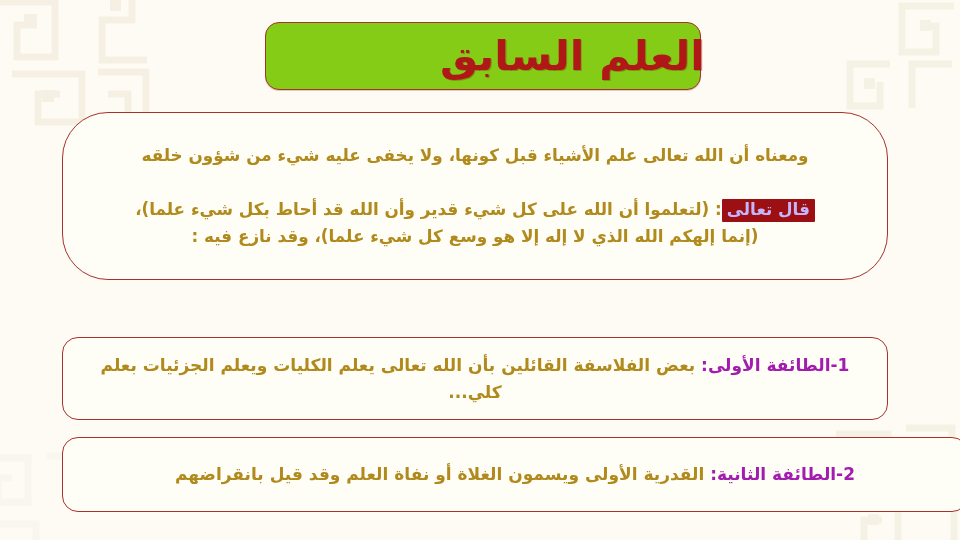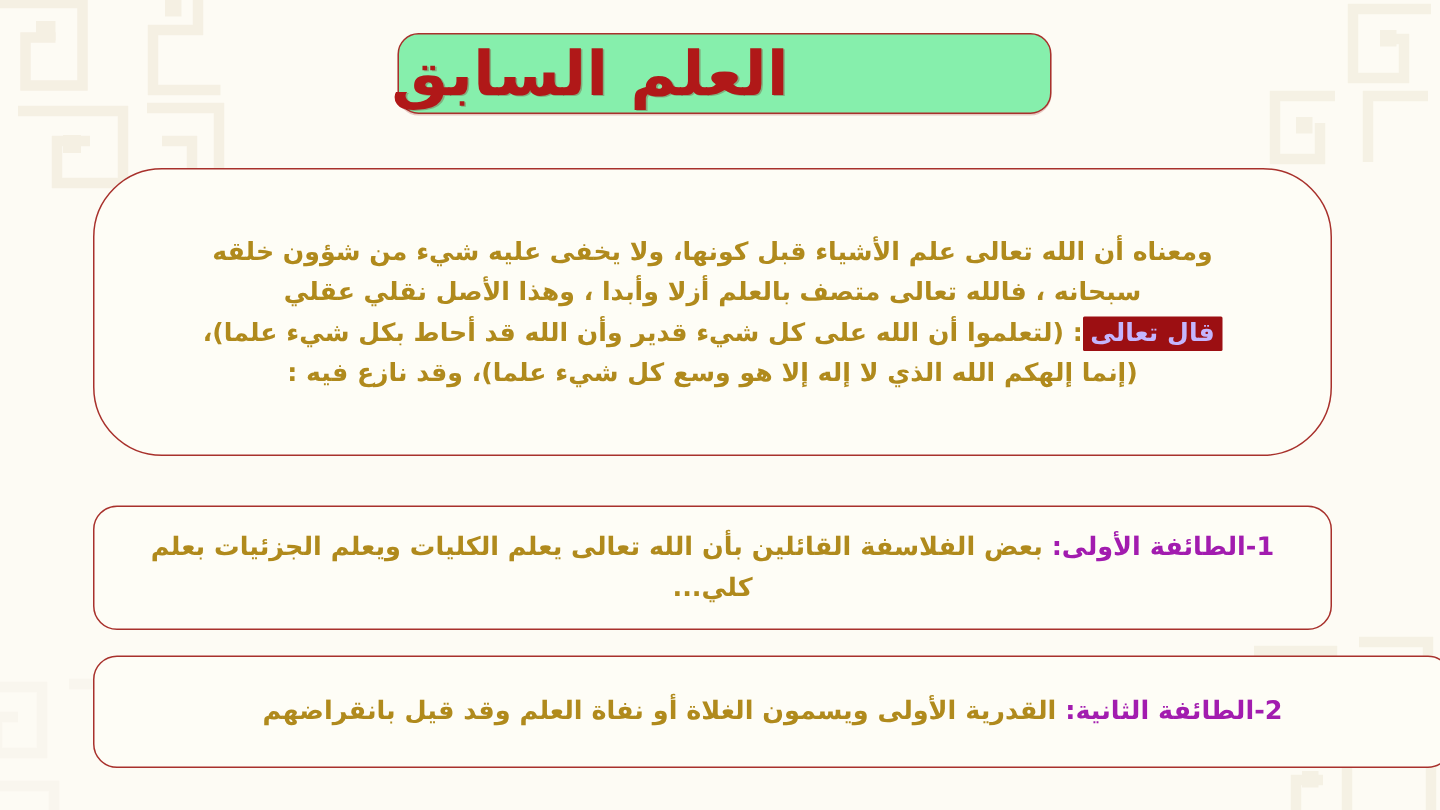--- a/index.html
+++ b/index.html
@@ -38,28 +38,28 @@
   .pattern-tr { top: -6px; right: -4px; }
   .pattern-br { bottom: -14px; right: -6px; }
   .pattern-bl { bottom: -30px; left: -40px; opacity: .28; }
 
   
   #title-box {
     position: absolute;
     left: 265px;
     top: 22px;
     width: 436px;
-    height: 54px;
-    background: #86efac;
+    height: 68px;
+    background: #84cc16;
     border: 1.6px solid #a8312c;
     border-radius: 14px;
     box-sizing: border-box;
     display: flex;
     align-items: center;
-    justify-content: flex-end;
+    justify-content: flex-start;
     box-shadow: 0 1px 0 rgba(168,49,44,.25);
   }
   #title-text {
     font-family: "DejaVu Sans", "Liberation Sans", sans-serif;
     font-size: 41px;
     font-weight: bold;
     color: #b01818;
     letter-spacing: -1px;
     line-height: 1;
     direction: rtl;
@@ -112,21 +112,21 @@
     display: flex;
     align-items: center;
     justify-content: center;
     text-align: center;
   }
 
   #paragraph-card {
     left: 62px;
     top: 112px;
     width: 826px;
-    height: 192px;
+    height: 168px;
     border-radius: 46px;
     padding: 10px 26px;
   }
 
   #group1-card {
     left: 62px;
     top: 337px;
     width: 826px;
     height: 83px;
     border-radius: 16px;
@@ -235,21 +235,20 @@
 
   <div id="title-box">
     <span id="title-text">العلم السابق</span>
   </div>
 
 
   <div class="card" id="paragraph-card">
     <div class="body-text" id="paragraph-text">
       <span>ومعناه أن الله تعالى علم الأشياء قبل كونها، ولا يخفى عليه شيء من شؤون خلقه</span>
       <br>
-      <span>سبحانه ، فالله تعالى متصف بالعلم أزلا وأبدا ، وهذا الأصل نقلي عقلي</span>
       <br>
       <span class="highlight-quote">قال تعالى</span><span>: (لتعلموا أن الله على كل شيء قدير وأن الله قد أحاط بكل شيء علما)،</span>
       <br>
       <span>(إنما إلهكم الله الذي لا إله إلا هو وسع كل شيء علما)، وقد نازع فيه :</span>
     </div>
   </div>
 
   <div class="card" id="group1-card">
     <div class="body-text group-text">
       <span class="label-red">1-الطائفة الأولى:</span>

